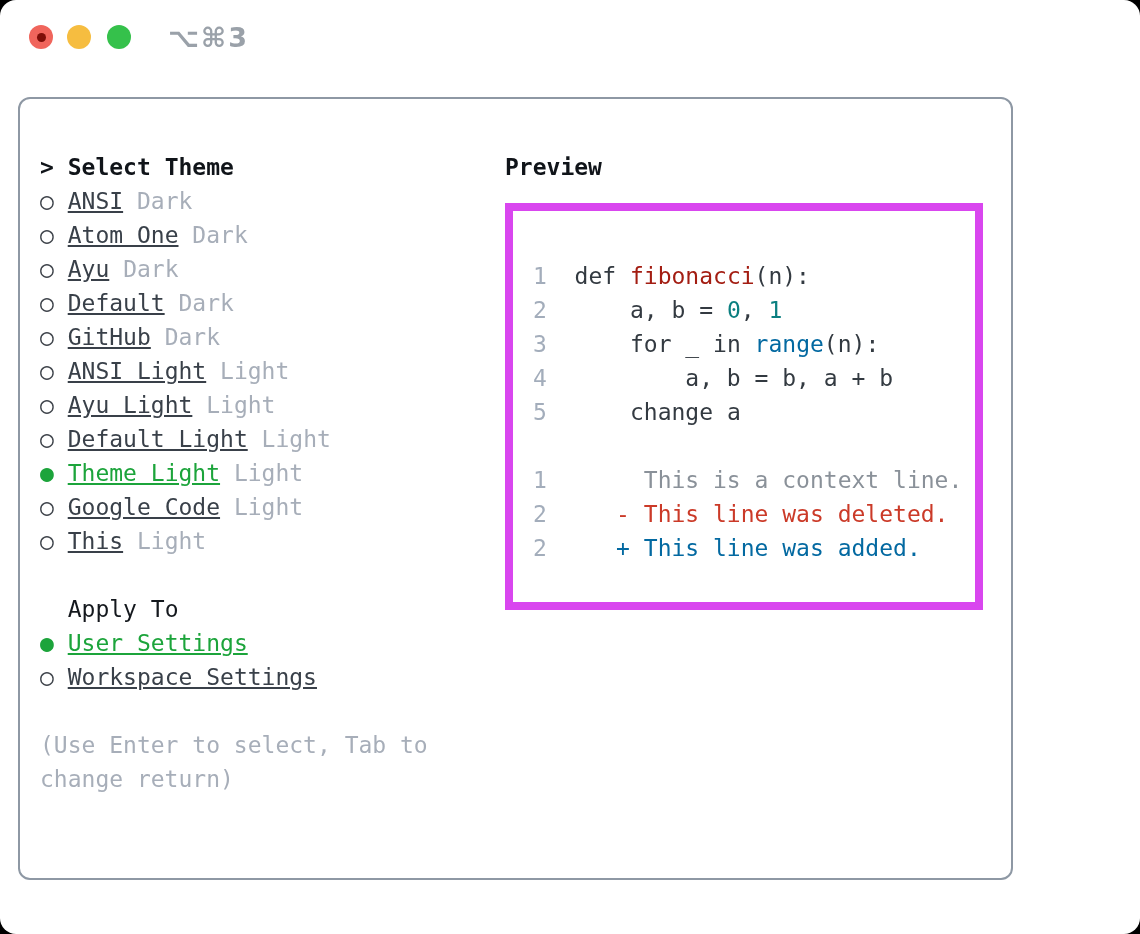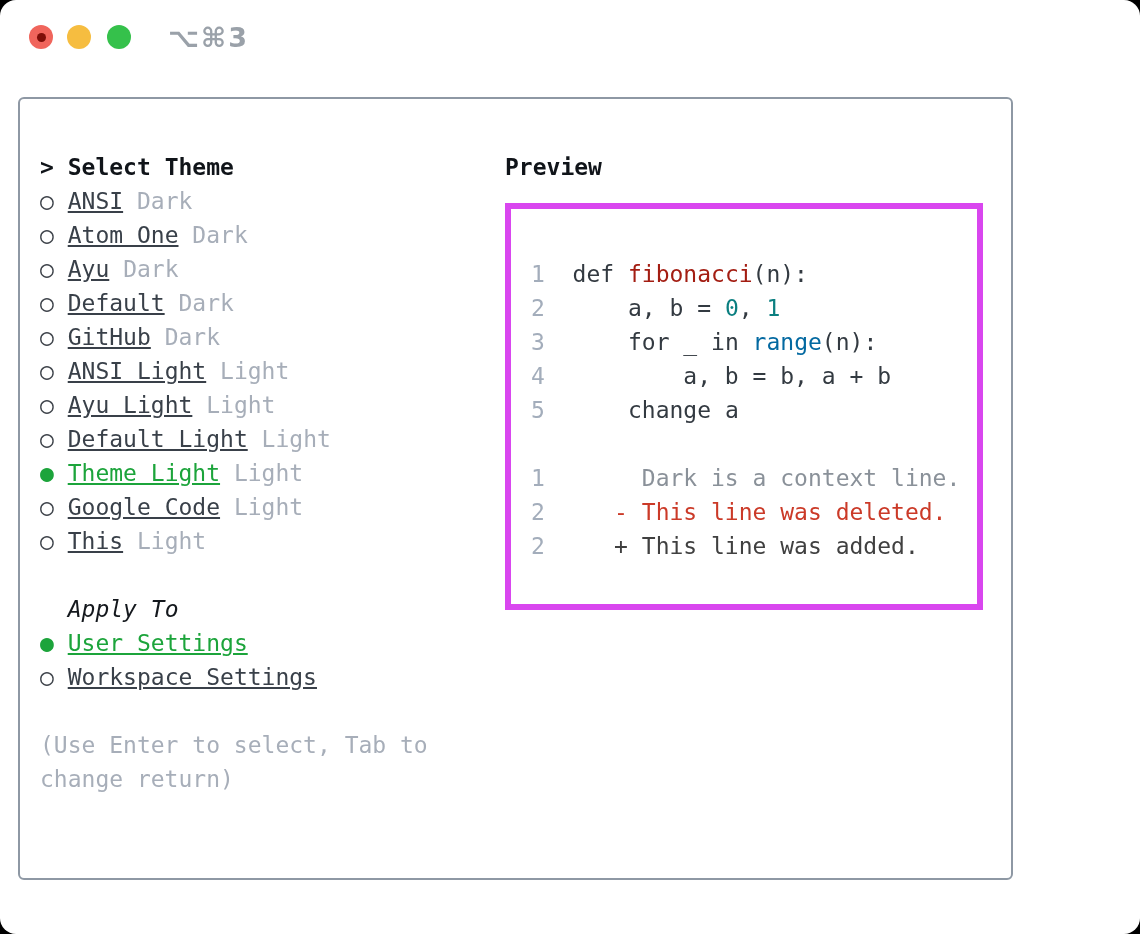--- a/index.html
+++ b/index.html
@@ -20,55 +20,55 @@
   .tl .dot { width:9px; height:9px; border-radius:50%; background:#7e0e08; }
   .shortcut {
     position:absolute; left:168px; top:22px;
     font-family:"DejaVu Sans", sans-serif;
     font-size:27px; font-weight:bold; color:#9aa1a9; letter-spacing:2px;
   }
 
   
   .panel {
     position:absolute; left:18px; top:97px; width:995px; height:783px;
-    border:2px solid #8e98a4; border-radius:6px; background:#fff;
+    border:2px solid #8e98a4; border-radius:12px; background:#fff;
   }
 
   .left-col  { position:absolute; left:20px; top:51px; width:462px; }
   .right-col { position:absolute; left:485px; top:51px; width:488px; }
 
   .line { height:34px; line-height:34px; font-size:23px; white-space:pre; color:#394049; }
   .line.blank { height:34px; }
 
   .hdr   { font-weight:bold; color:#101419; }
   .marker{ color:#101419; font-weight:bold; }
   .radio { color:#41464d; }
   .radio.sel { color:#1ca43b; }
   .t-name { color:#394049;text-decoration:underline; }
   .t-name.sel { color:#1ca43b; }
   .t-variant { color:#a7aeb9; }
-  .apply-hdr { color:#14181d;font-style:italic; }
+  .apply-hdr { color:#14181d; }
   .hint { color:#a7aeb9; }
 
   
   .preview-box {
     margin-top:19px; width:478px; height:407px;
-    border:6px solid #d946ef; background:#fff;
+    border:8px solid #d946ef; background:#fff;
     padding:48px 0 0 20px; overflow:hidden;
   }
   .cline { height:34px; line-height:34px; font-size:23px; white-space:pre; }
   .ln { display:inline-block; width:2ch; color:#a3adbb; }
   .pl  { color:#333a41; }
   .kw  { color:#333a41; }
   .fn  { color:#a31d12; }
   .num { color:#0b7f80; }
   .bi  { color:#0369a1; }
   .context { color:#8a9199; }
   .deleted { color:#cb3a28; }
-  .added   { color:#404040;margin-top:28px; }
+  .added   { color:#0369a1;margin-top:28px; }
 </style>
 </head>
 <body>
 
 <div class="window">
 
   <div class="titlebar">
     <span class="tl red">
         <span class="dot"></span>
       </span>
@@ -110,21 +110,21 @@
     <div class="right-col">
       <div class="line"><span class="hdr">Preview</span></div>
       <div class="preview-box">
         <div id="code-area">
             <div class="cline"><span class="ln">1</span> <span class="kw">def</span><span class="pl"> </span><span class="fn">fibonacci</span><span class="pl">(n):</span></div>
             <div class="cline"><span class="ln">2</span> <span class="pl">    a, b = </span><span class="num">0</span><span class="pl">, </span><span class="num">1</span></div>
             <div class="cline"><span class="ln">3</span> <span class="pl">    </span><span class="kw">for</span><span class="pl"> _ </span><span class="kw">in</span><span class="pl"> </span><span class="bi">range</span><span class="pl">(n):</span></div>
             <div class="cline"><span class="ln">4</span> <span class="pl">        a, b = b, a + b</span></div>
             <div class="cline"><span class="ln">5</span> <span class="pl">    </span><span class="kw">change</span><span class="pl"> a</span></div>
             <div class="cline"></div>
-            <div class="cline"><span class="ln">1</span> <span class="context">     Dark is a context line.</span></div>
+            <div class="cline"><span class="ln">1</span> <span class="context">     This is a context line.</span></div>
             <div class="cline"><span class="ln">2</span> <span class="deleted">   - This line was deleted.</span></div>
             <div class="cline"><span class="ln">2</span> <span class="added">   + This line was added.</span></div>
           </div>
       </div>
     </div>
 
   </div>
 </div>
 
 </body></html>

